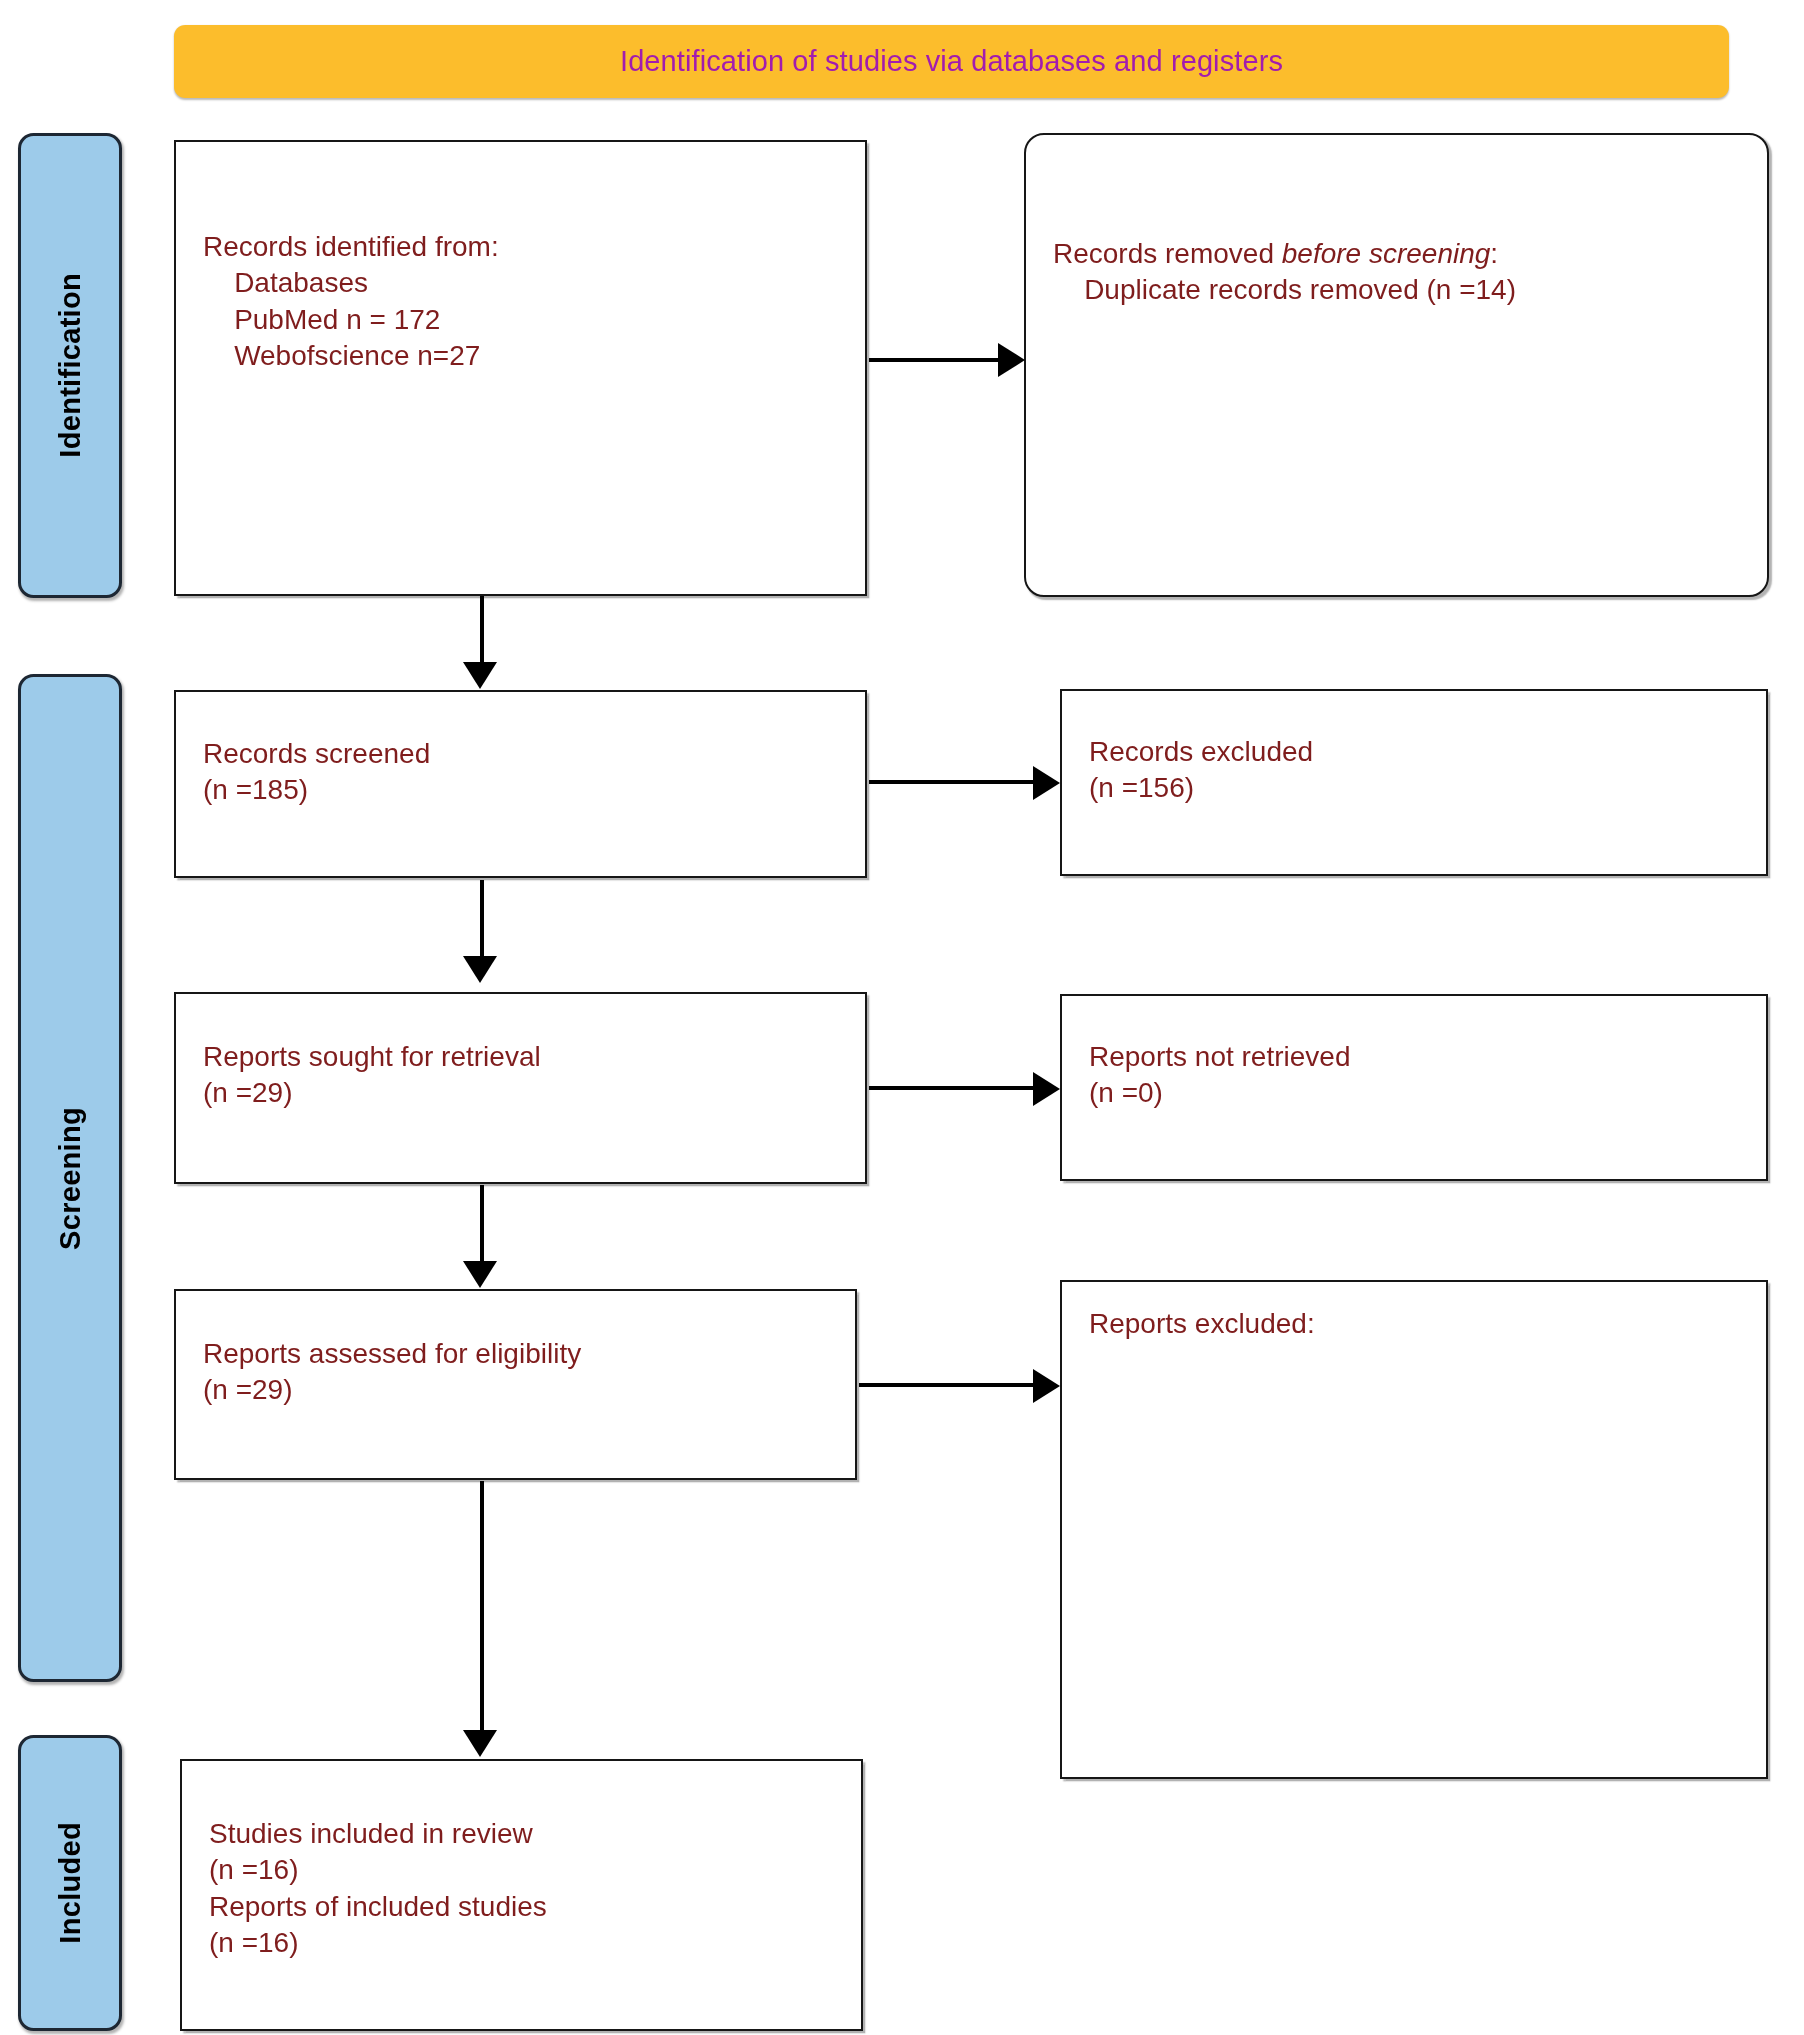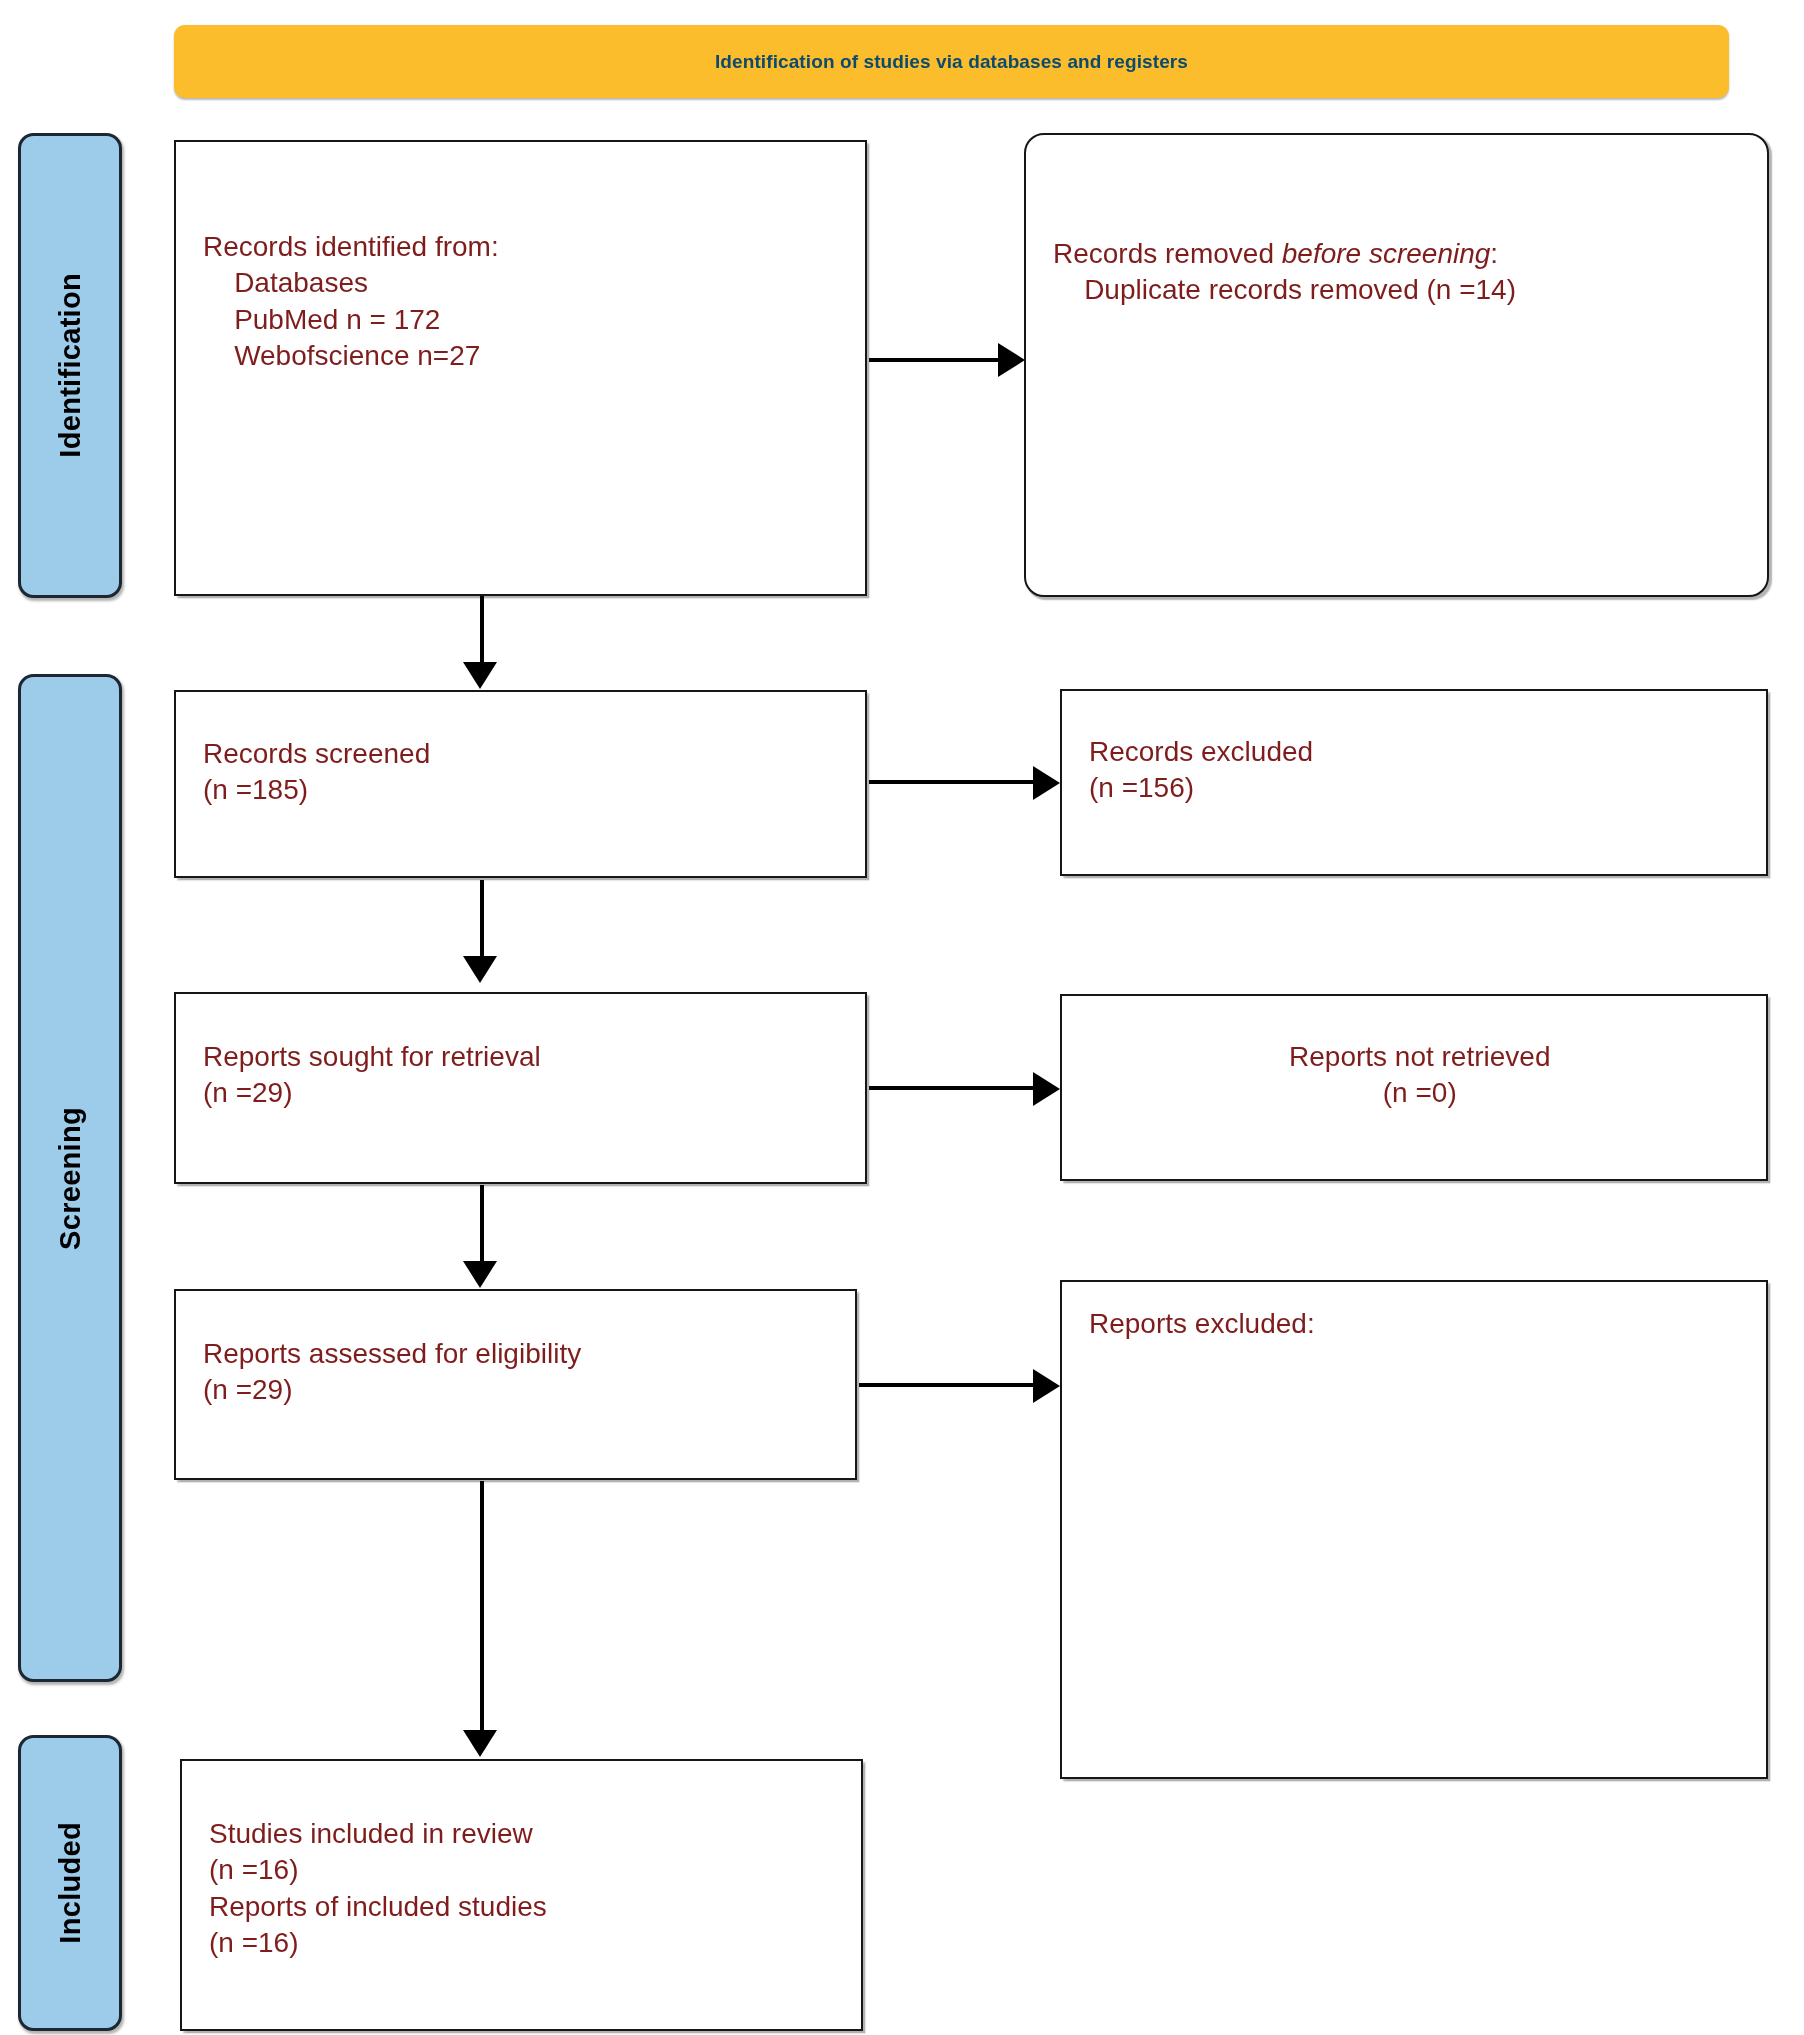--- a/index.html
+++ b/index.html
@@ -8,21 +8,21 @@
   #canvas{position:absolute;left:0;top:0;width:1804px;height:2035px;}
 
   
   .banner{
     position:absolute;left:174px;top:25px;width:1555px;height:73px;
     background:#fcbd2c;border-radius:11.3px;
     box-shadow:0 1.5px 2.1px rgba(0,0,0,.28);
     display:flex;align-items:center;justify-content:center;
   }
   .banner-title{
-    font-size:19px;font-weight:bold;letter-spacing:0.1px;color:#0c4a6e;
+    font-size:29px;font-weight:normal;letter-spacing:0.1px;color:#a21caf;
     white-space:nowrap;
   }
 
   
   .stage{
     position:absolute;left:18px;width:98px;
     background:#9dcbea;border:3.6px solid #1d2733;border-radius:15.5px;
     box-shadow:1.5px 2.1px 2.6px rgba(0,0,0,.30);
     display:flex;align-items:center;justify-content:center;
   }
@@ -57,21 +57,21 @@
 
   
   #box-screened     {left:174px; top:690px; width:693px; height:188px;}
   #box-screened .box-text{top:44px;}
   #box-rec-excluded {left:1060px;top:689px; width:708px; height:187px;}
   #box-rec-excluded .box-text{top:43px;}
 
   
   #box-sought       {left:174px; top:992px; width:693px; height:192px;}
   #box-sought .box-text{top:45px;}
-  #box-notretrieved {left:1060px;top:994px; width:708px; height:187px;text-align:center;}
+  #box-notretrieved {left:1060px;top:994px; width:708px; height:187px;}
   #box-notretrieved .box-text{top:43px;}
 
   
   #box-assessed     {left:174px; top:1289px; width:683px; height:191px;}
   #box-assessed .box-text{top:45px;}
   #box-rep-excluded {left:1060px;top:1280px; width:708px; height:499px;}
   #box-rep-excluded .box-text{top:24px;}
 
   
   #box-included     {left:180px; top:1759px; width:683px; height:272px;}

